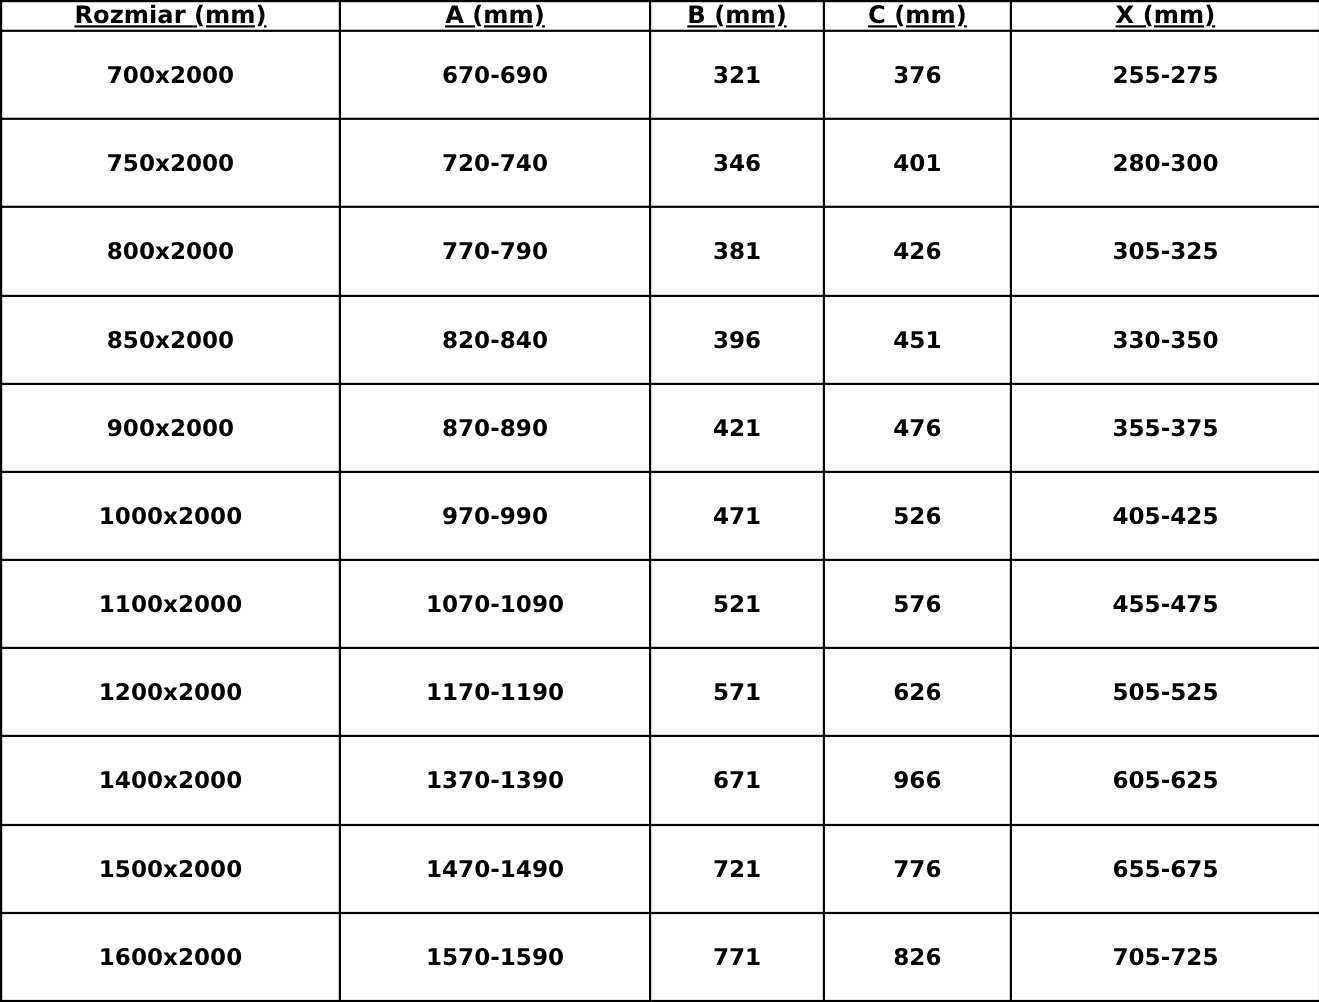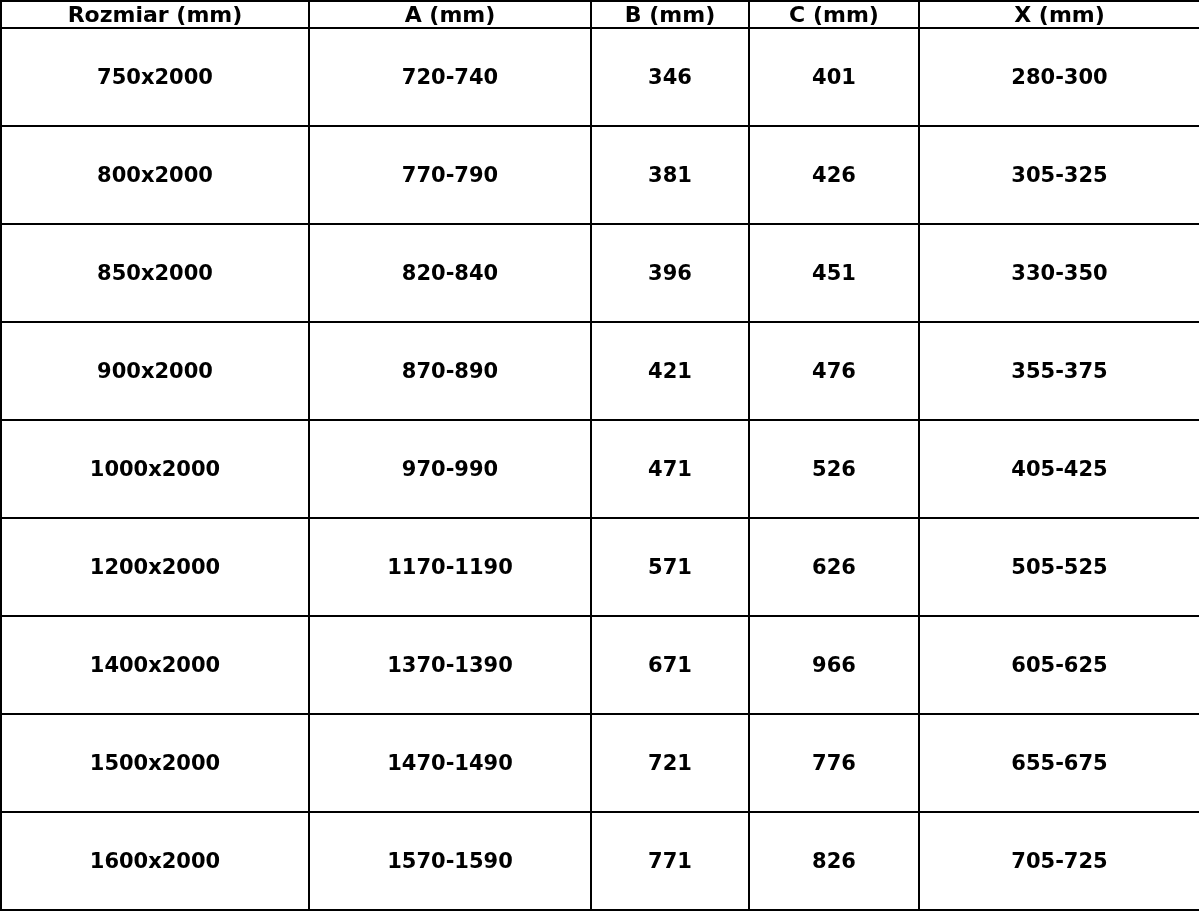--- a/index.html
+++ b/index.html
@@ -40,21 +40,21 @@
   table.spec th {
     font-size: 22px;
   }
   
   col.c0 { width: 308px; }
   col.c1 { width: 282px; }
   col.c2 { width: 158px; }
   col.c3 { width: 170px; }
   col.c4 { width: 281px; }
   
-  table.spec tr:first-child th { border-top-width: 2px; }
+  table.spec tr:first-child th { border-top-width: 2px; text-decoration: underline; }
 </style>
 </head>
 <body>
 
 <div class="sheet">
   <table class="spec">
     <colgroup>
       <col class="c0">
       <col class="c1">
       <col class="c2">
@@ -64,20 +64,27 @@
     <thead>
       <tr>
         <th>Rozmiar (mm)</th>
         <th>A (mm)</th>
         <th>B (mm)</th>
         <th>C (mm)</th>
         <th>X (mm)</th>
       </tr>
     </thead>
     <tbody>
+      <tr>
+        <td>700x2000</td>
+        <td>670-690</td>
+        <td>321</td>
+        <td>376</td>
+        <td>255-275</td>
+      </tr>
       <tr>
         <td>750x2000</td>
         <td>720-740</td>
         <td>346</td>
         <td>401</td>
         <td>280-300</td>
       </tr>
       <tr>
         <td>800x2000</td>
         <td>770-790</td>
@@ -100,20 +107,27 @@
         <td>355-375</td>
       </tr>
       <tr>
         <td>1000x2000</td>
         <td>970-990</td>
         <td>471</td>
         <td>526</td>
         <td>405-425</td>
       </tr>
       <tr>
+        <td>1100x2000</td>
+        <td>1070-1090</td>
+        <td>521</td>
+        <td>576</td>
+        <td>455-475</td>
+      </tr>
+      <tr>
         <td>1200x2000</td>
         <td>1170-1190</td>
         <td>571</td>
         <td>626</td>
         <td>505-525</td>
       </tr>
       <tr>
         <td>1400x2000</td>
         <td>1370-1390</td>
         <td>671</td>

